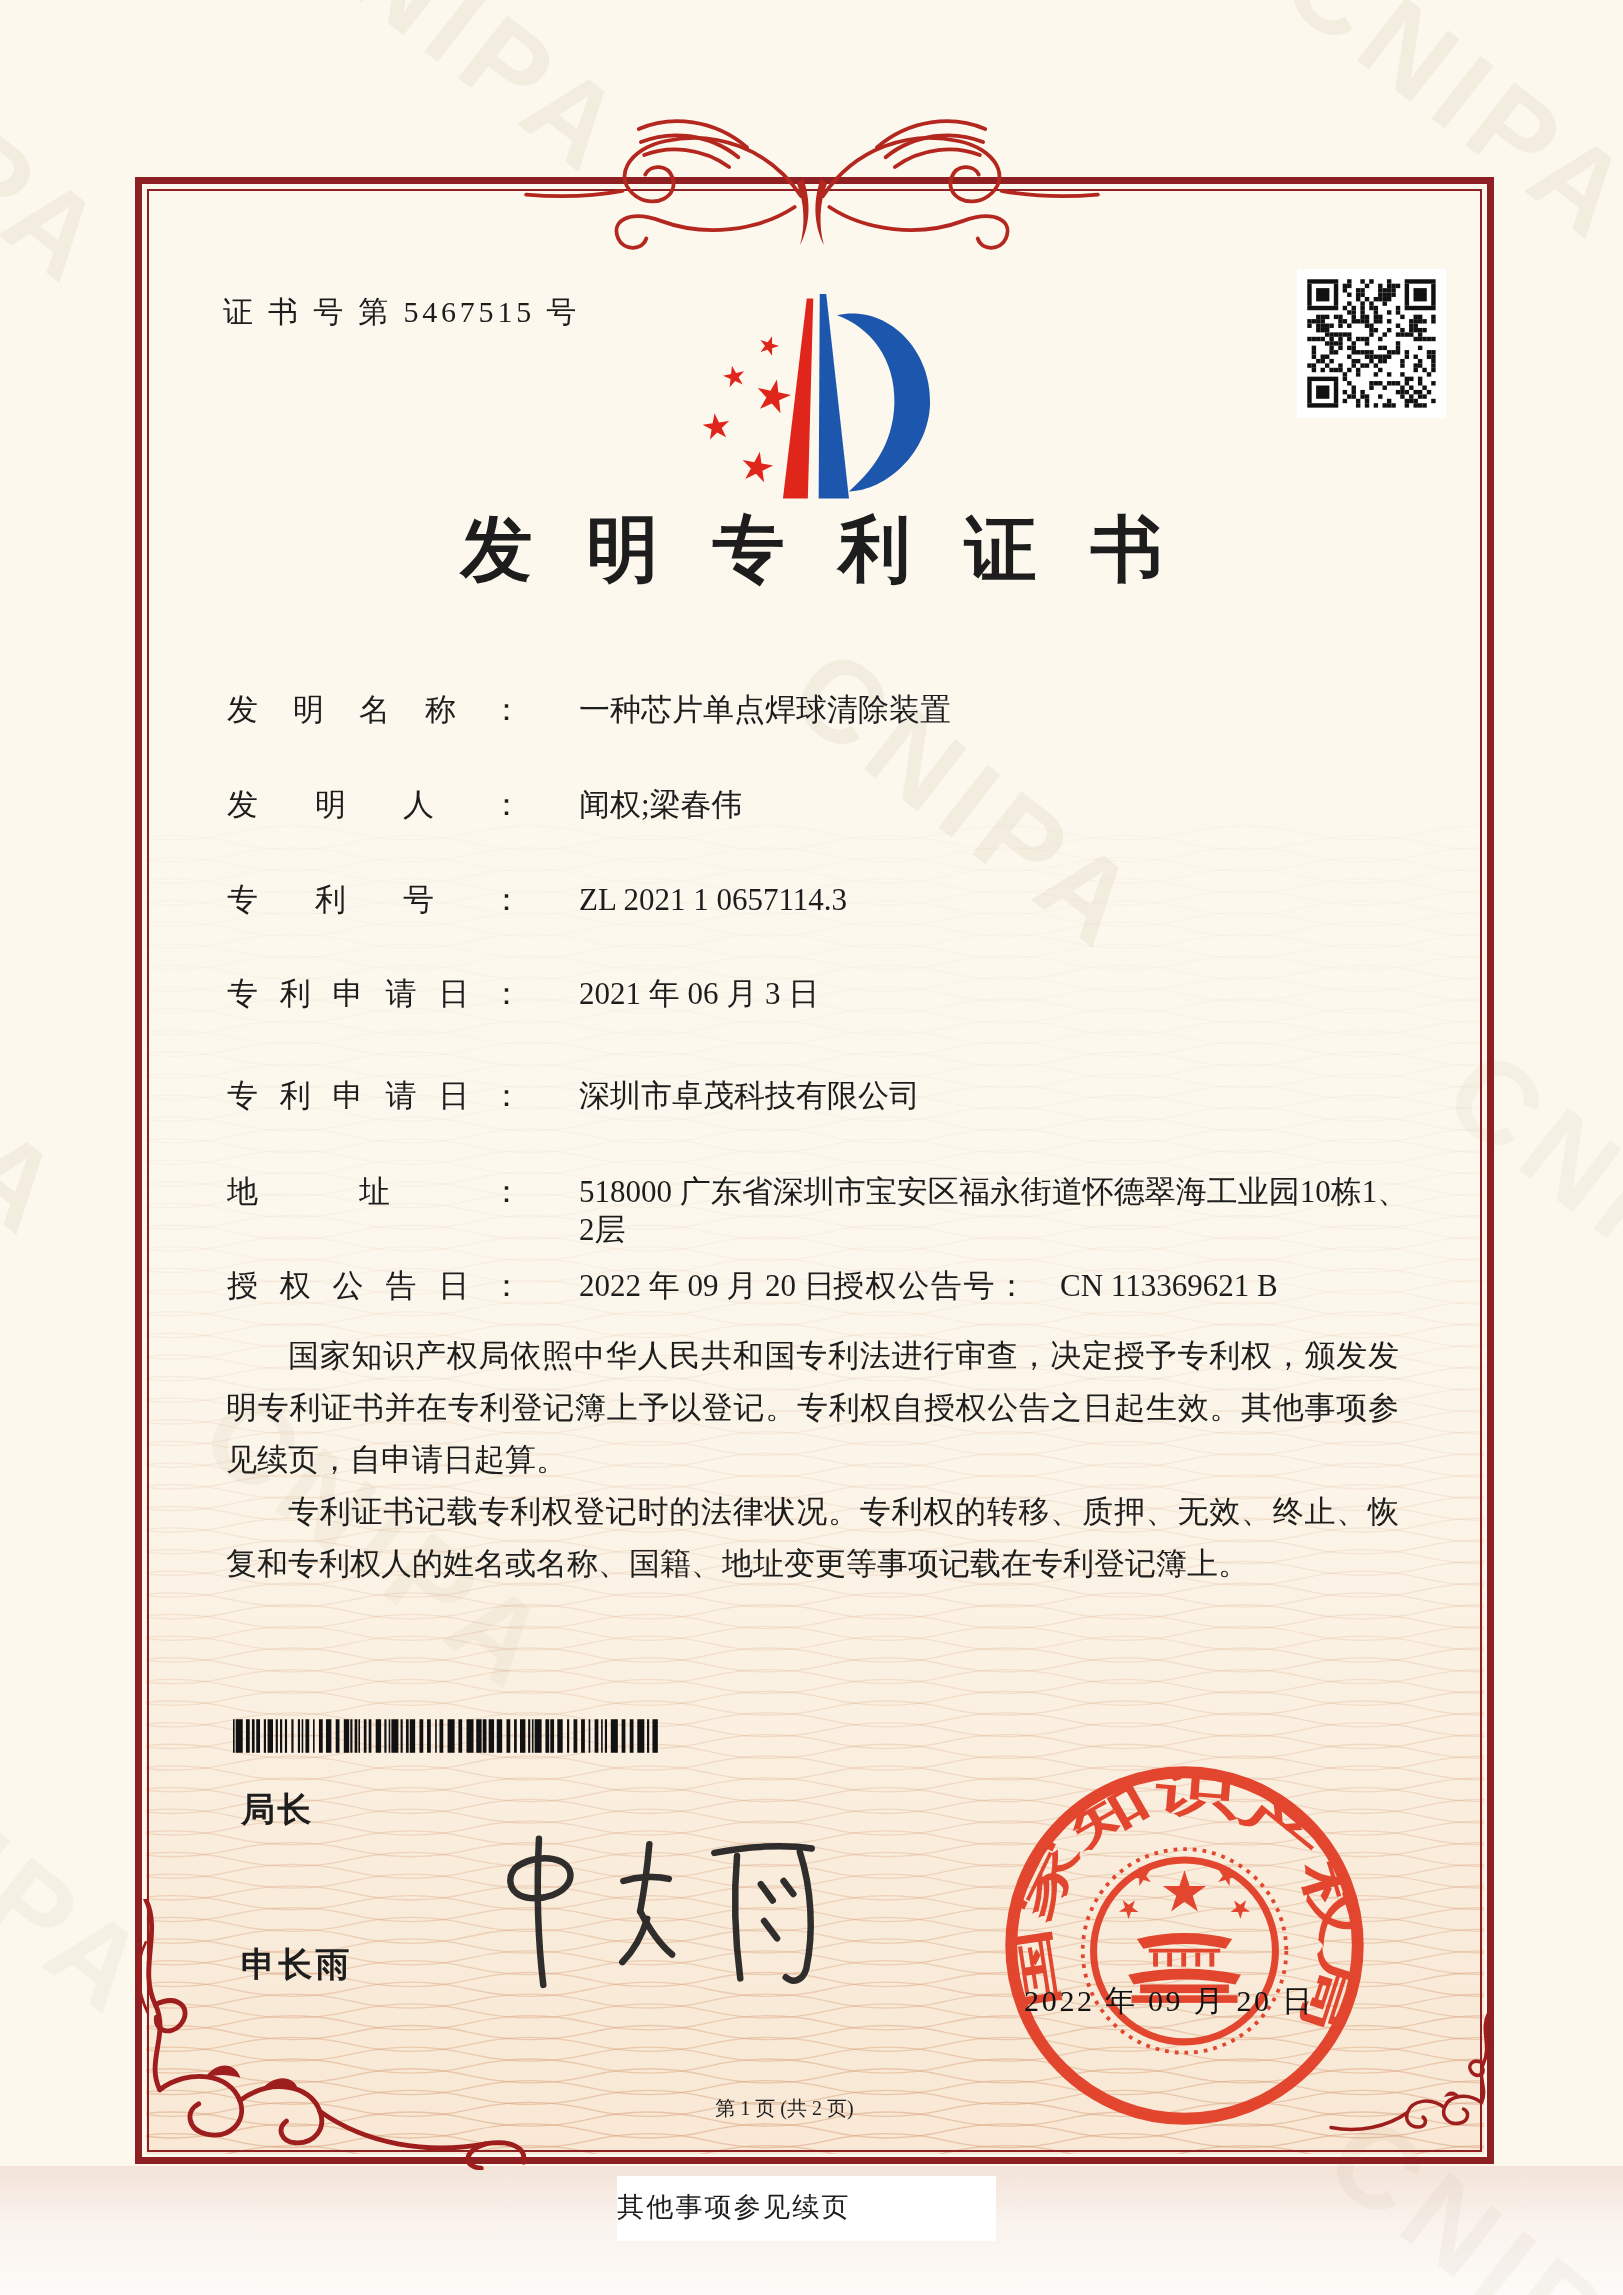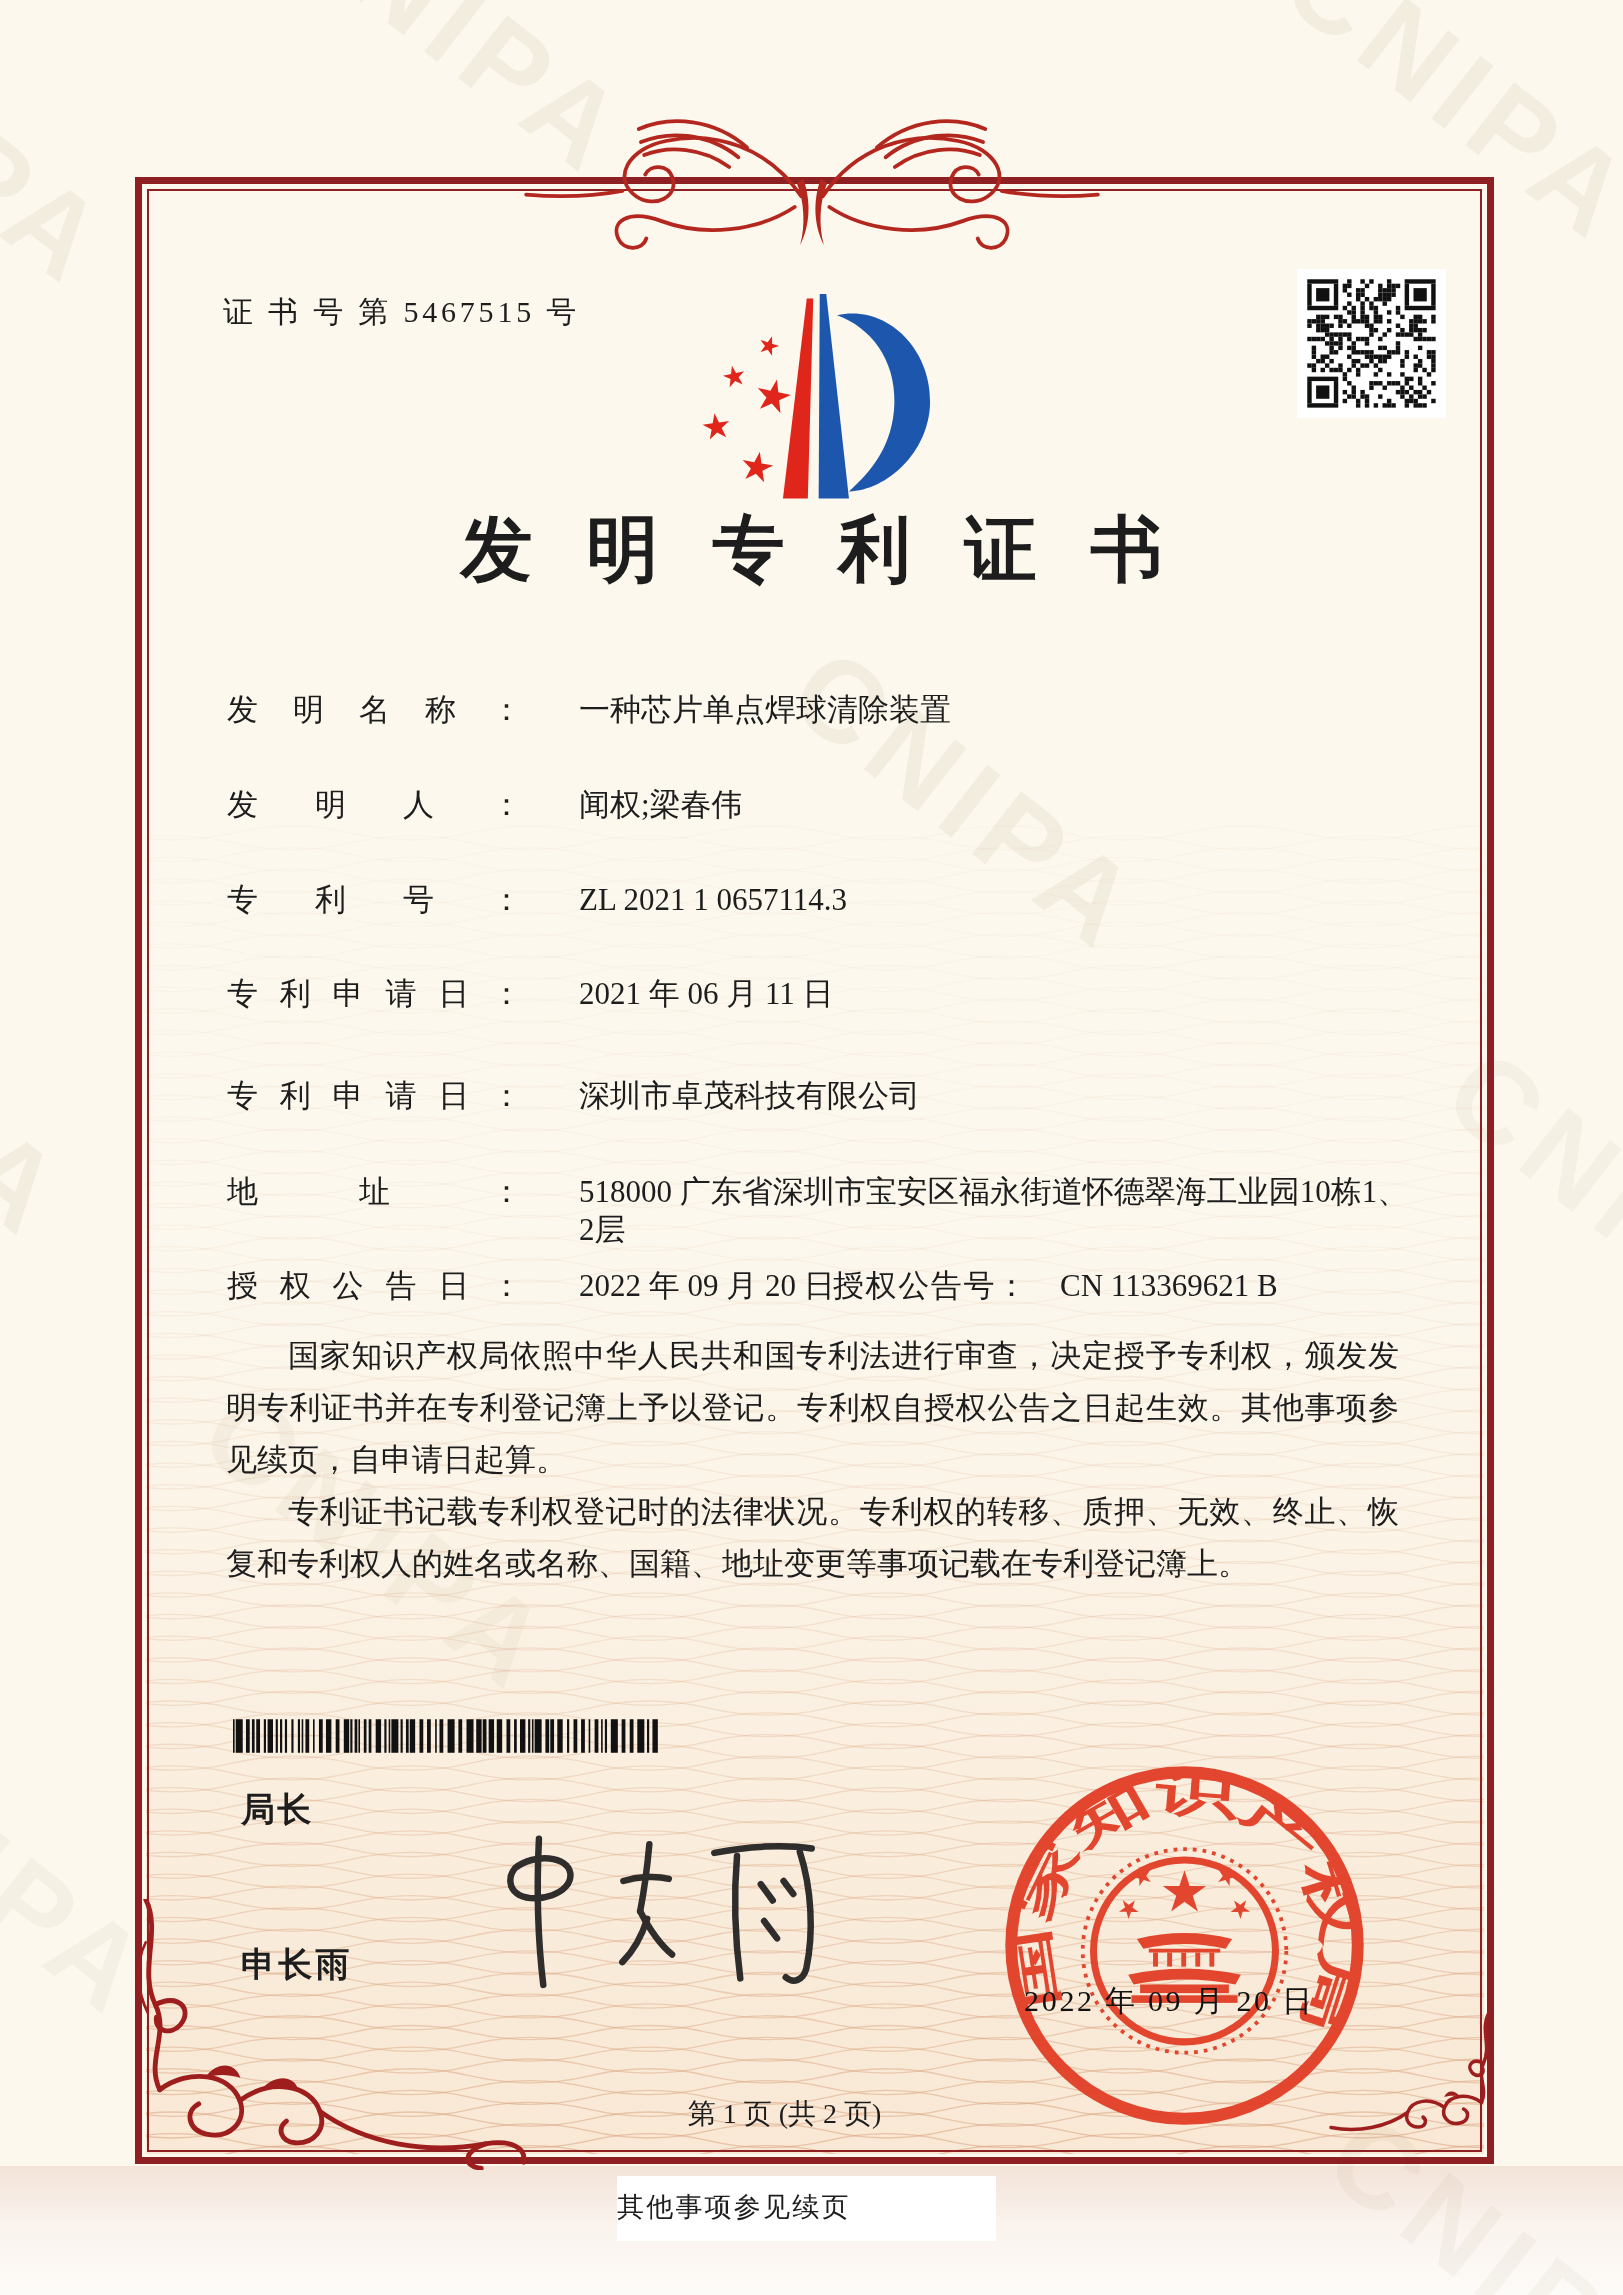--- a/index.html
+++ b/index.html
@@ -37,21 +37,21 @@
              text-align:justify;z-index:5;}
   .body-text p{margin:0;text-indent:2em;}
   
   .signer-title{position:absolute;left:241px;top:1787px;font-size:34px;letter-spacing:2.2px;
          font-family:"Liberation Sans","DejaVu Sans",sans-serif;font-weight:700;z-index:5;}
   .signer-name{position:absolute;left:241px;top:1942px;font-size:34px;letter-spacing:3.2px;
          font-family:"Liberation Sans","DejaVu Sans",sans-serif;font-weight:600;z-index:5;}
   .seal-date{position:absolute;left:1024px;top:1981px;font-size:30px;letter-spacing:2.7px;
          color:#121212;z-index:7;}
   .page-info{position:absolute;left:108px;top:2095px;width:1353px;text-align:center;
-         font-size:28px;z-index:5;}
+         font-size:20px;z-index:5;}
   .bottom-strip{position:absolute;left:0;top:2166px;width:1623px;height:130px;z-index:1;
          background:linear-gradient(180deg,#f3e3d8 0%,#faf3ee 45%,#fdfbf8 100%);}
   .cont-box{position:absolute;left:617px;top:2176px;width:379px;height:65px;background:#ffffff;z-index:2;}
   .cont-note{position:absolute;left:617px;top:2189px;width:379px;text-align:left;
          font-size:27px;letter-spacing:2.2px;z-index:3;}
   svg{display:block;}
 </style>
 </head>
 <body>
 
@@ -543,21 +543,21 @@
   <div class="field-row" style="top:786px">
     <span class="flabel">发明人：</span>
     <span class="fvalue">闻权;梁春伟</span>
   </div>
   <div class="field-row" style="top:881px">
     <span class="flabel">专利号：</span>
     <span class="fvalue">ZL 2021 1 0657114.3</span>
   </div>
   <div class="field-row" style="top:975px">
     <span class="flabel">专利申请日：</span>
-    <span class="fvalue">2021 年 06 月 11 日</span>
+    <span class="fvalue">2021 年 06 月 3 日</span>
   </div>
   <div class="field-row" style="top:1077px">
     <span class="flabel">专利申请日：</span>
     <span class="fvalue">深圳市卓茂科技有限公司</span>
   </div>
   <div class="field-row" style="top:1173px">
     <span class="flabel">地址：</span>
     <span class="fvalue">518000 广东省深圳市宝安区福永街道怀德翠海工业园10栋1、2层</span>
   </div>
   <div class="field-row" style="top:1267px">

